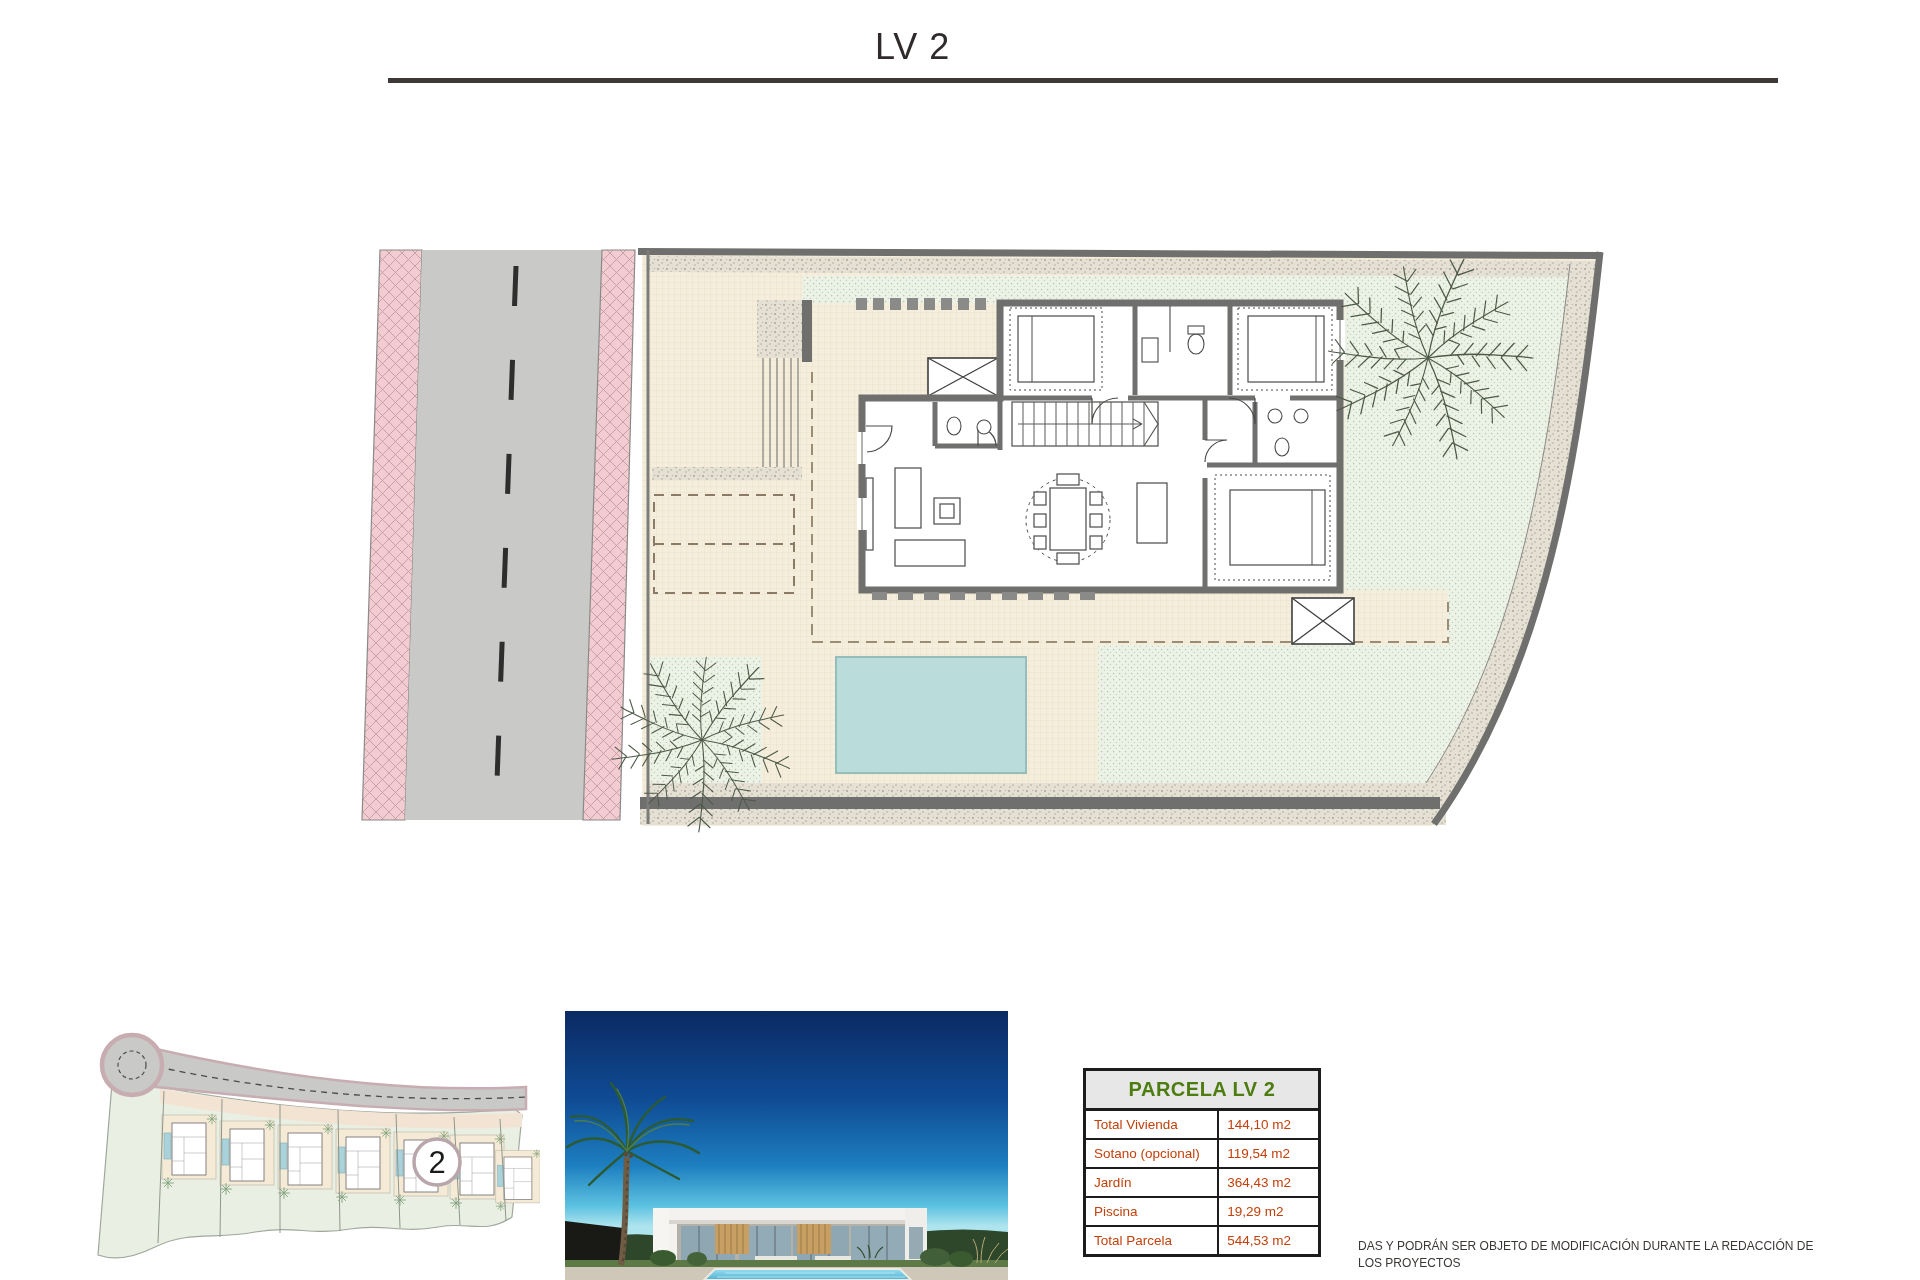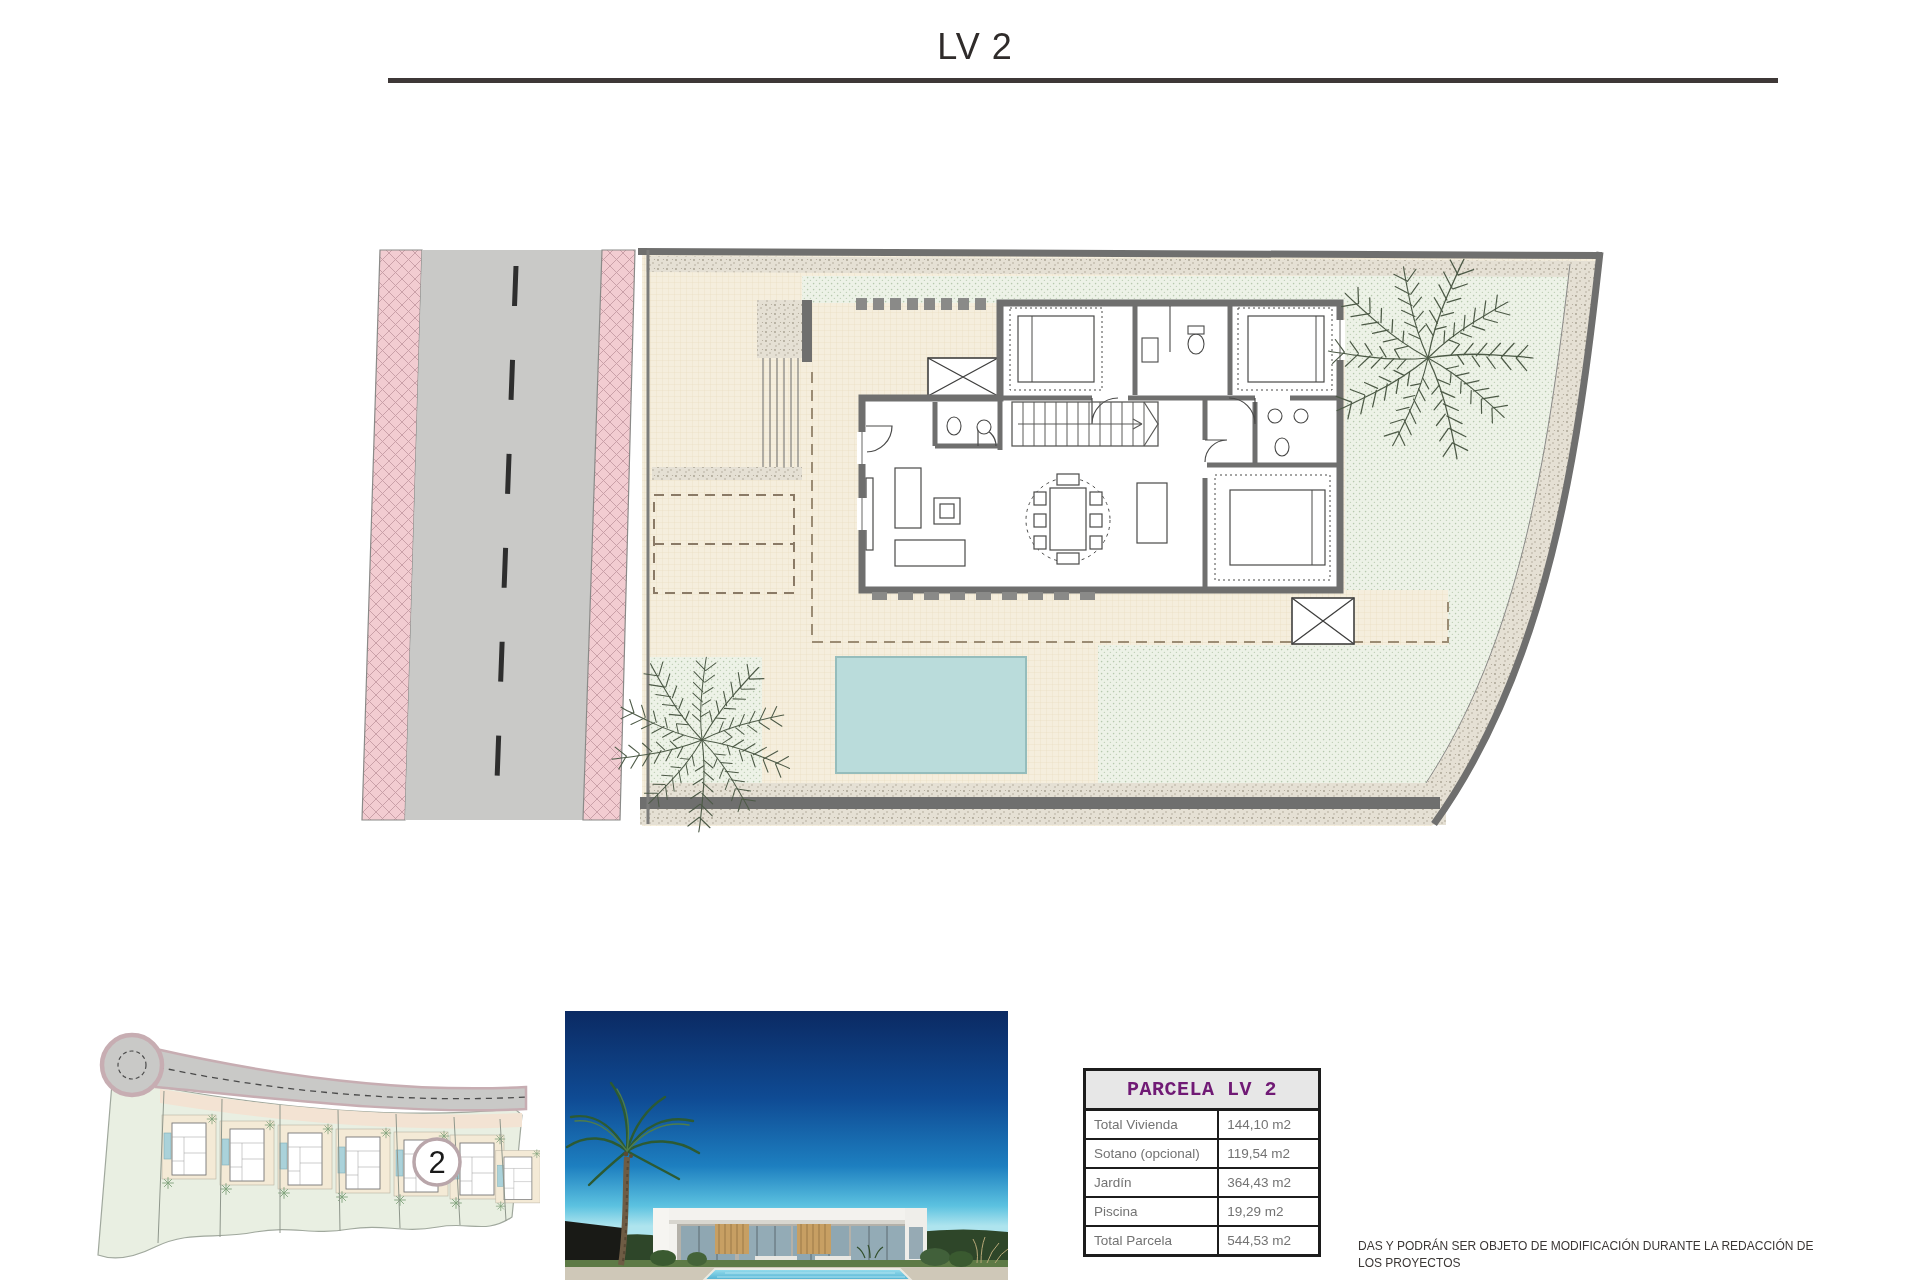--- a/index.html
+++ b/index.html
@@ -1,30 +1,30 @@
 <!DOCTYPE html>
 <html><head>
 <meta charset="utf-8">
 <style>
   html,body{margin:0;padding:0;background:#fff;}
   #page{position:relative;width:1920px;height:1280px;background:#ffffff;overflow:hidden;
         font-family:"Liberation Sans",sans-serif;color:#2f2b2a;}
-  #sheet-title{position:absolute;left:875px;top:26px;width:200px;text-align:center;
+  #sheet-title{position:absolute;left:875px;top:26px;width:200px;text-align:left;
         font-size:36px;font-weight:500;letter-spacing:1px;color:#2f2b2a;}
   #title-rule{position:absolute;left:388px;top:78px;width:1390px;height:5px;background:#3e3837;}
   #plan-wrap{position:absolute;left:350px;top:240px;width:1290px;height:600px;}
   #minimap-wrap{position:absolute;left:60px;top:1025px;width:480px;height:255px;}
   #photo-wrap{position:absolute;left:565px;top:1011px;width:443px;height:269px;overflow:hidden;}
   
   #area-table{position:absolute;left:1083px;top:1068px;width:232px;border:3px solid #1c1c1c;
         background:#fff;border-collapse:collapse;}
   #area-table .hdr{background:#e7e7e7;border-bottom:3px solid #1c1c1c;text-align:center;
-        font-size:20px;font-weight:bold;padding:7px 17px;color:#701a75;letter-spacing:.5px;font-family:Liberation Mono, monospace;}
+        font-size:20px;font-weight:bold;padding:7px 17px;color:#4d7c0f;letter-spacing:.5px;}
   #area-table table{border-collapse:collapse;width:100%;}
-  #area-table td{border:2px solid #1c1c1c;font-size:13.5px;color:#737373;padding:6px 8px;}
+  #area-table td{border:2px solid #1c1c1c;font-size:13.5px;color:#c2410c;padding:6px 8px;}
   #area-table td.lbl{width:57%;text-align:left;border-left:none;}
   #area-table td.val{text-align:left;border-right:none;}
   #area-table tr td{border-top:none;}
   #area-table tr:last-child td{border-bottom:none;}
   #disclaimer{position:absolute;left:1358px;top:1238px;width:482px;font-size:12px;
         line-height:17px;color:#3b3735;}
 </style>
 </head>
 <body>
 

